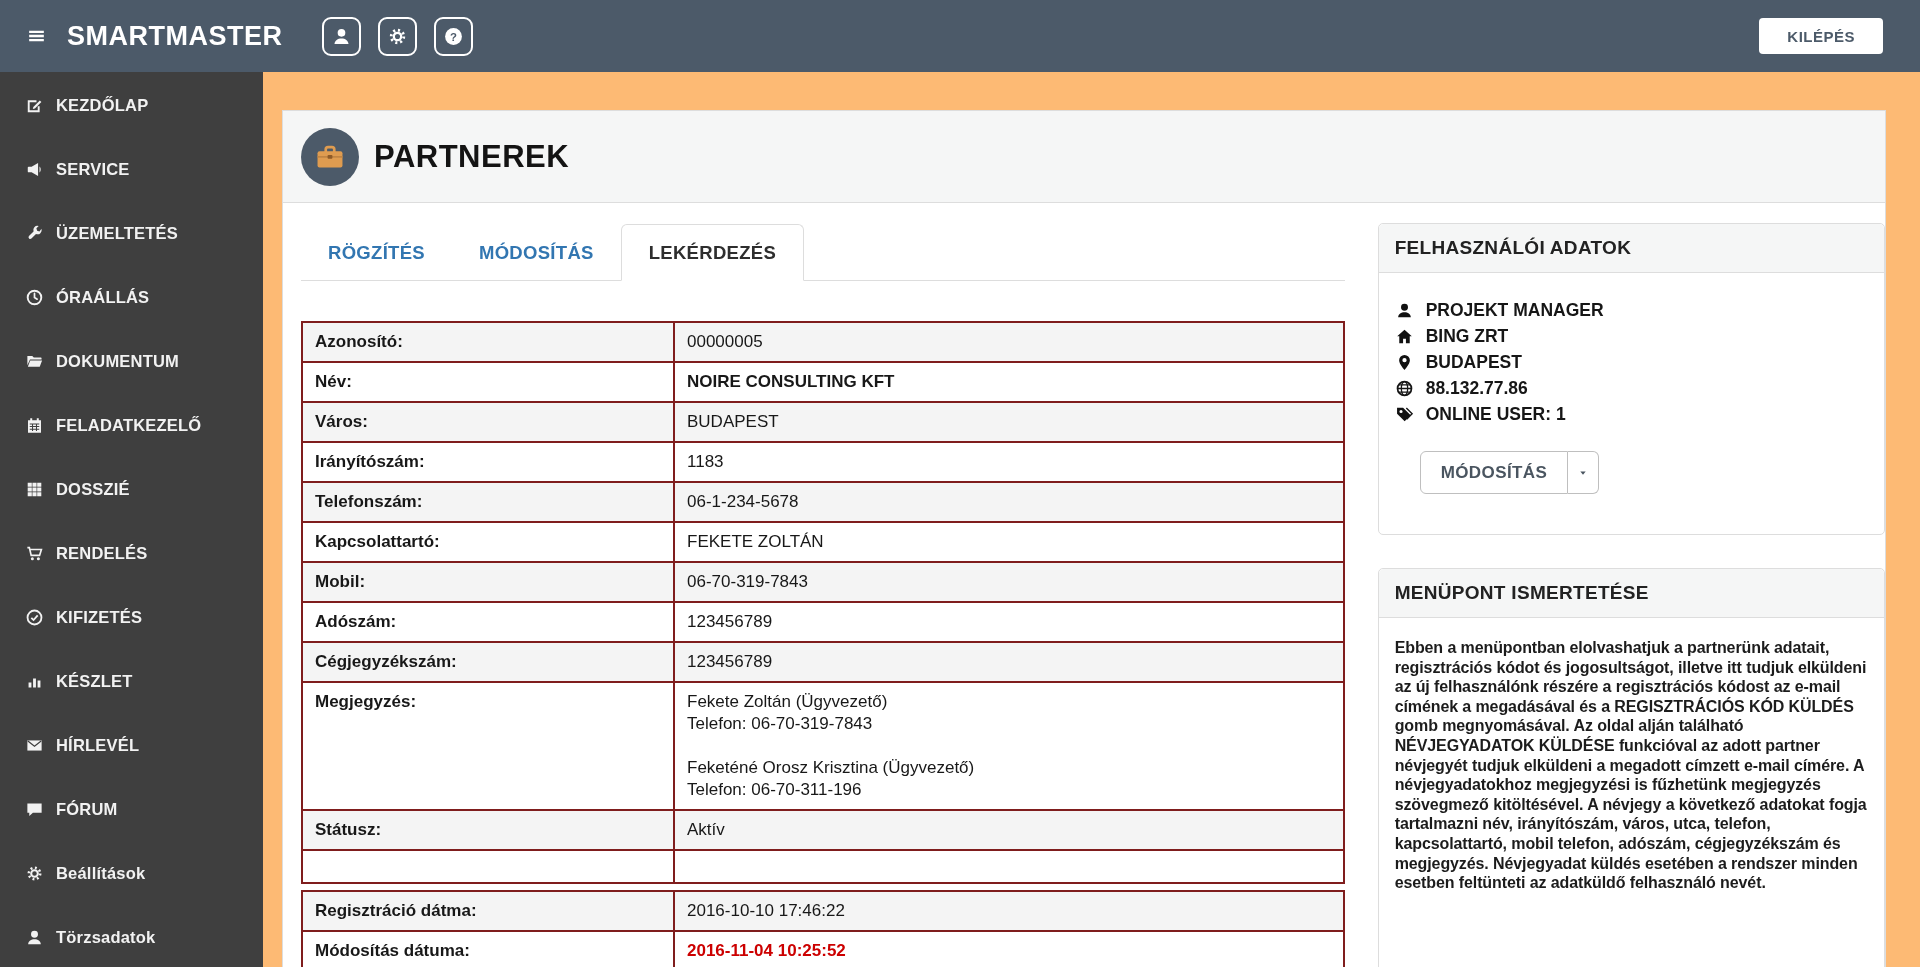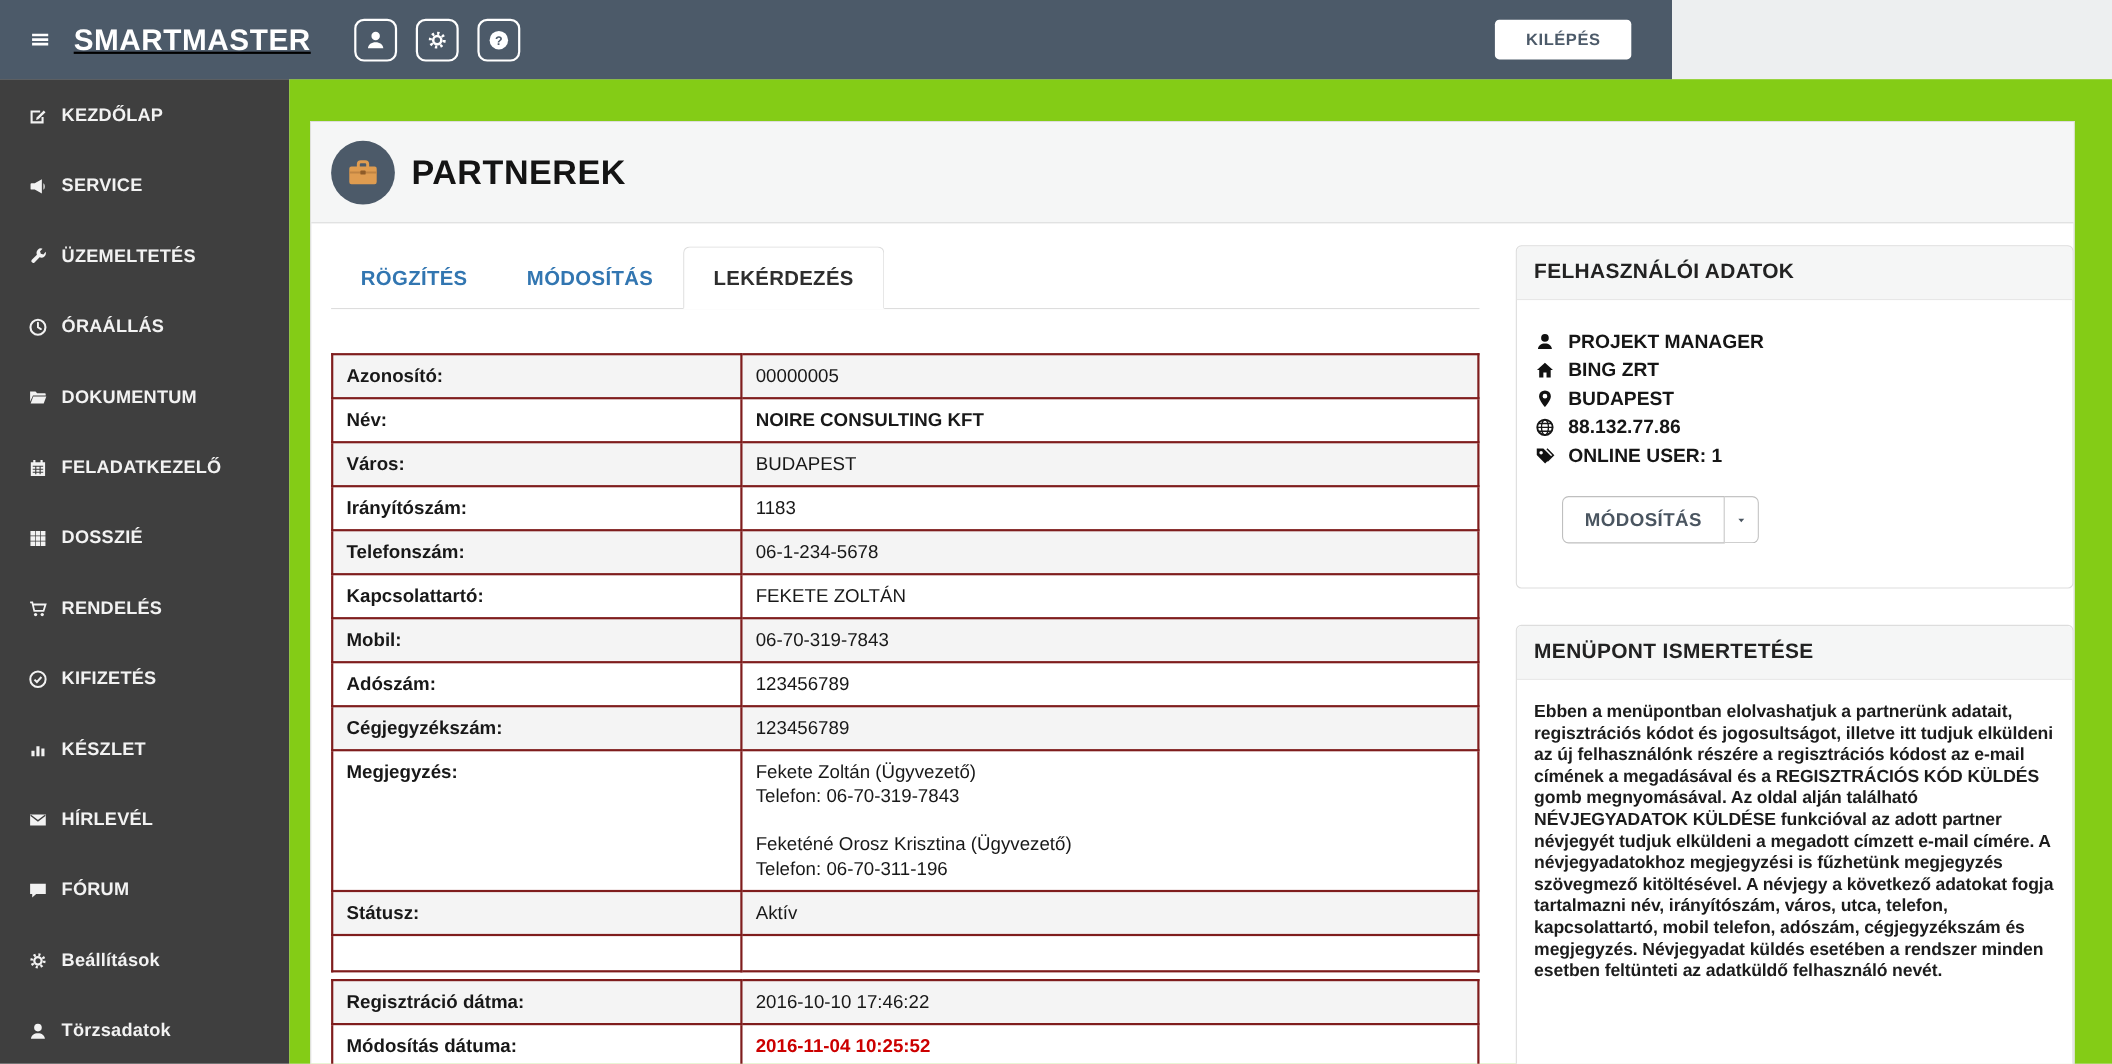--- a/index.html
+++ b/index.html
@@ -1,21 +1,21 @@
 <!DOCTYPE html>
 <html><head>
 <meta charset="utf-8">
 <style>
   * { margin:0; padding:0; box-sizing:border-box; }
   html,body { width:1920px; height:967px; overflow:hidden;
     font-family:"Liberation Sans", sans-serif; background:#EDEFF0; }
 
   
-  .topbar { position:absolute; left:0; top:0; width:1520px; height:72px;
-    background:#4C5A69; display:flex; align-items:center; z-index:5;text-decoration:underline; }
+  .topbar { position:absolute; left:0; top:0; width:1920px; height:72px;
+    background:#4C5A69; display:flex; align-items:center; z-index:5; }
   .menu-btn { background:none; border:none; color:#fff; margin-left:20px;
     padding:4px; cursor:pointer; display:flex; }
   .menu-btn svg { width:25px; height:22px; fill:currentColor; }
   .brand { color:#fff; font-size:27px; font-weight:bold; letter-spacing:.5px;
     margin-left:14px; white-space:nowrap; }
   .tb-group { position:absolute; left:322px; top:0; height:72px;
     display:flex; align-items:center; gap:17px; }
   .tb-btn { width:39px; height:39px; border:2px solid #fff; border-radius:9px;
     background:transparent; color:#fff; display:flex; align-items:center;
     justify-content:center; padding:0; cursor:pointer; }
@@ -29,21 +29,21 @@
   .sidebar { position:absolute; left:0; top:72px; width:263px; bottom:0;
     background:#3F3F3F; padding-top:24px; overflow:hidden; }
   .sb-item { height:64px; display:flex; align-items:flex-start; padding-left:25px;
     color:#F2F2F2; cursor:pointer; }
   .sb-item svg { width:19px; height:19px; fill:currentColor; flex:0 0 19px; }
   .sb-label { margin-left:12px; font-size:16.5px; font-weight:bold;
     letter-spacing:.2px; white-space:nowrap; }
 
   
   .main { position:absolute; left:263px; top:72px; right:0; bottom:0;
-    background:#84cc16; overflow:hidden; }
+    background:#fdba74; overflow:hidden; }
   .panel { margin:38px 0 0 19px; width:1604px; background:#fff;
     border:1px solid #DDD; }
   .panel-header { height:92px; background:#F5F6F6; border-bottom:1px solid #DDD;
     display:flex; align-items:center; padding-left:18px; }
   .pt-circle { width:58px; height:58px; border-radius:50%; background:#4C5A69;
     display:flex; align-items:center; justify-content:center; }
   .pt-circle svg { width:34px; height:34px; }
   .page-title { font-size:31px; font-weight:bold; color:#141414;
     margin-left:15px; letter-spacing:.5px; }
   .panel-body { display:flex; align-items:flex-start; padding-left:18px; }

